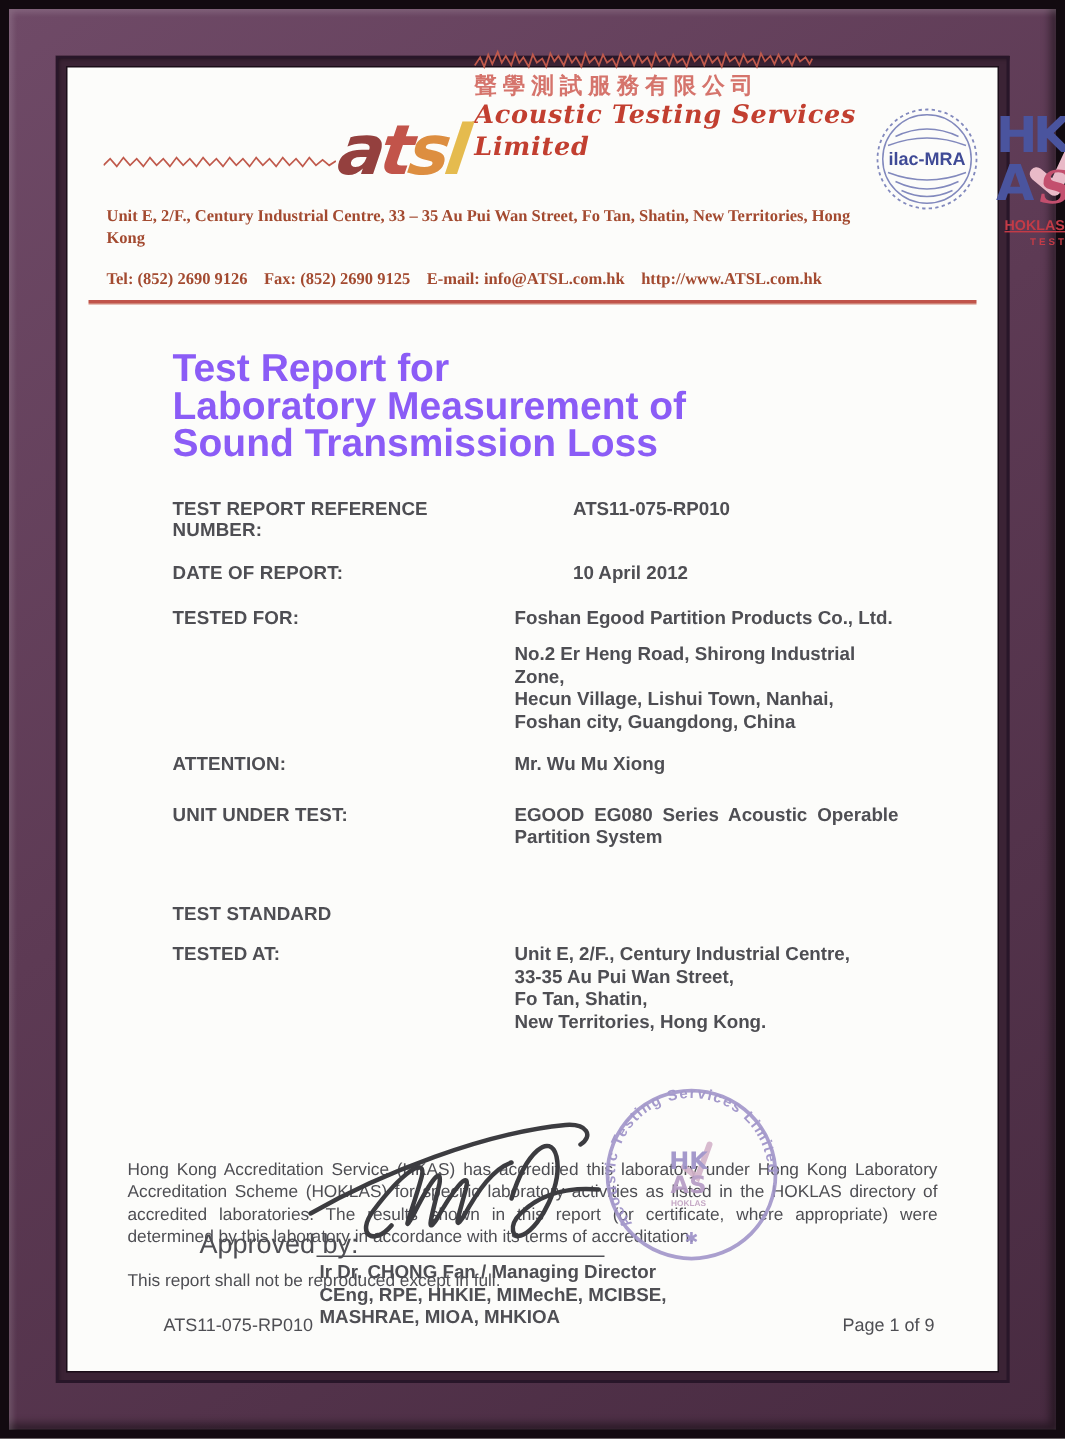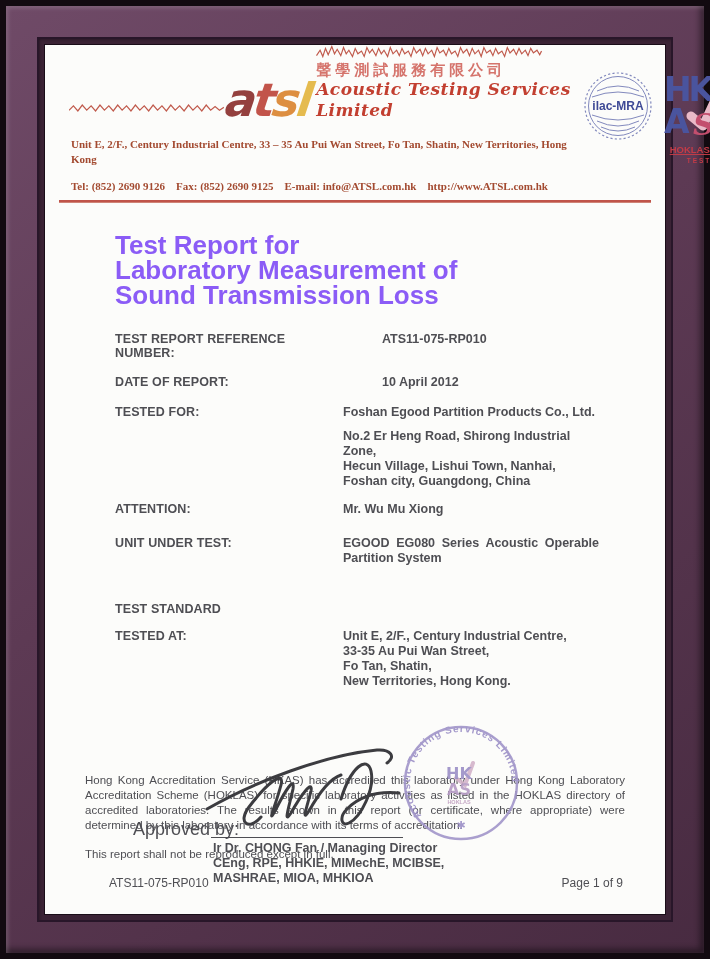--- a/index.html
+++ b/index.html
@@ -29,21 +29,21 @@
   .header { display:flex; align-items:flex-start; padding:0 2px; }
   .header-left { flex:1; }
   .brandrow { display:flex; align-items:flex-end; height:62px; }
   .zigzag-left { margin:0 0 8px 10px; }
   .wordmark {
     font-family:"DejaVu Sans", sans-serif; font-weight:900; font-style:italic;
     font-size:46px; line-height:46px; transform:skewX(-8deg);
     letter-spacing:-3px; margin:0 6px 2px 2px;
   }
   .wm-a{color:#94403e;} .wm-t{color:#c2544a;} .wm-s{color:#dd8e40;} .wm-l{color:#e5bb4e;}
-  .brand-right { display:flex; flex-direction:column; margin-bottom:4px; }
+  .brand-right { display:flex; flex-direction:column; margin-bottom:16px; }
   .brand-cn {
     font-weight:bold; font-size:15px; letter-spacing:4px; color:#d5746c; line-height:18px;
   }
   .brand-en {
     font-family:"DejaVu Serif", serif; font-style:italic; font-weight:bold;
     font-size:17px; color:#c23f30; line-height:21px; letter-spacing:.5px;
   }
   .addr {
     font-family:"Liberation Serif", serif; font-weight:bold; color:#a34a30;
     font-size:11px; line-height:15px; margin-left:12px; margin-top:12px;

